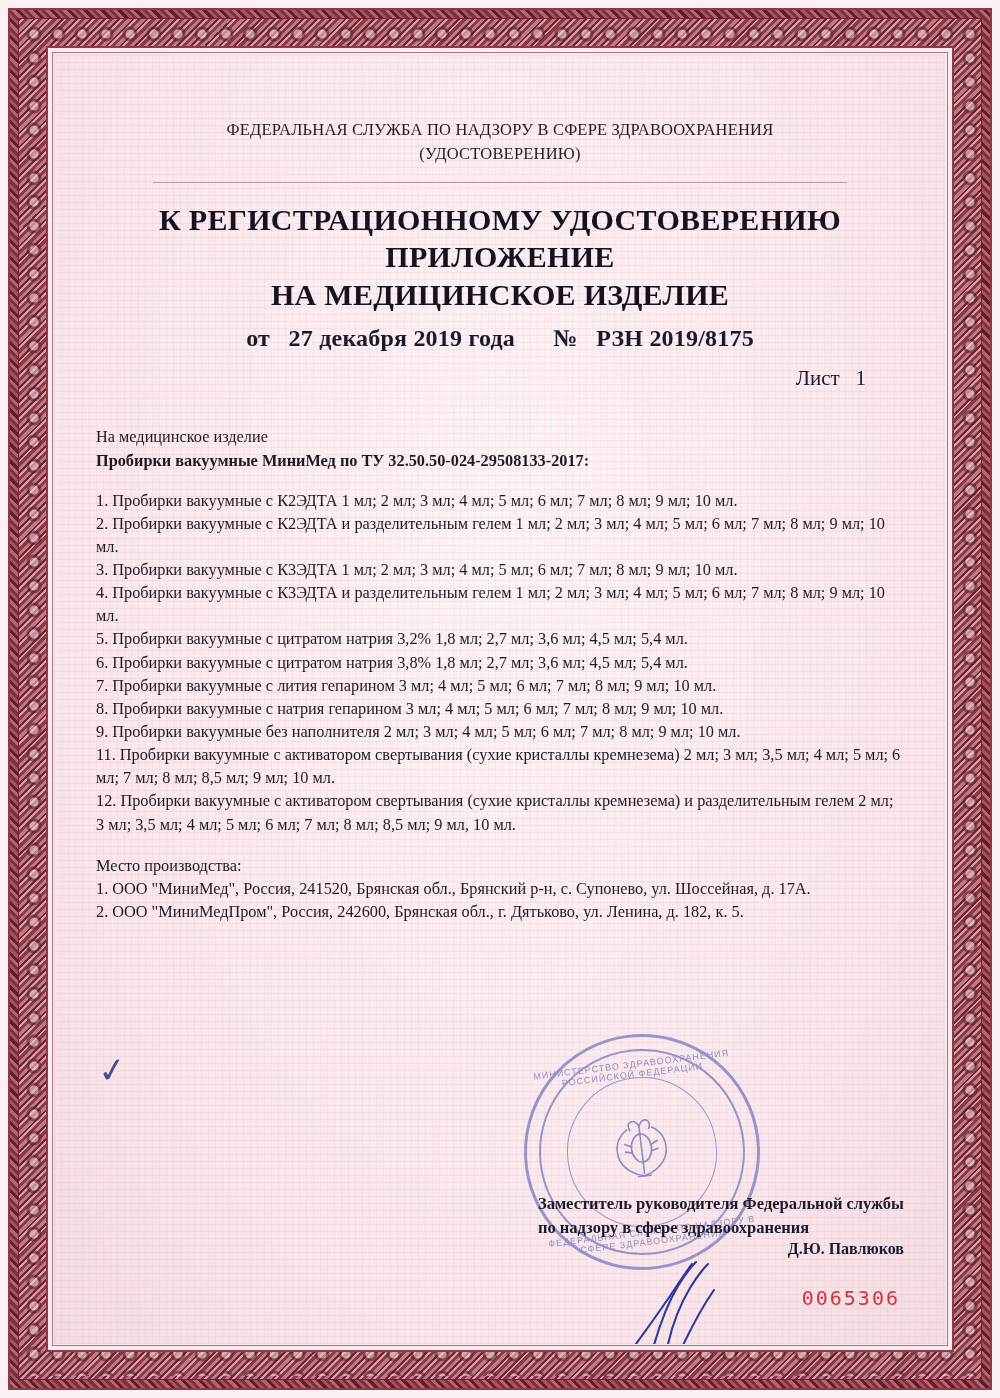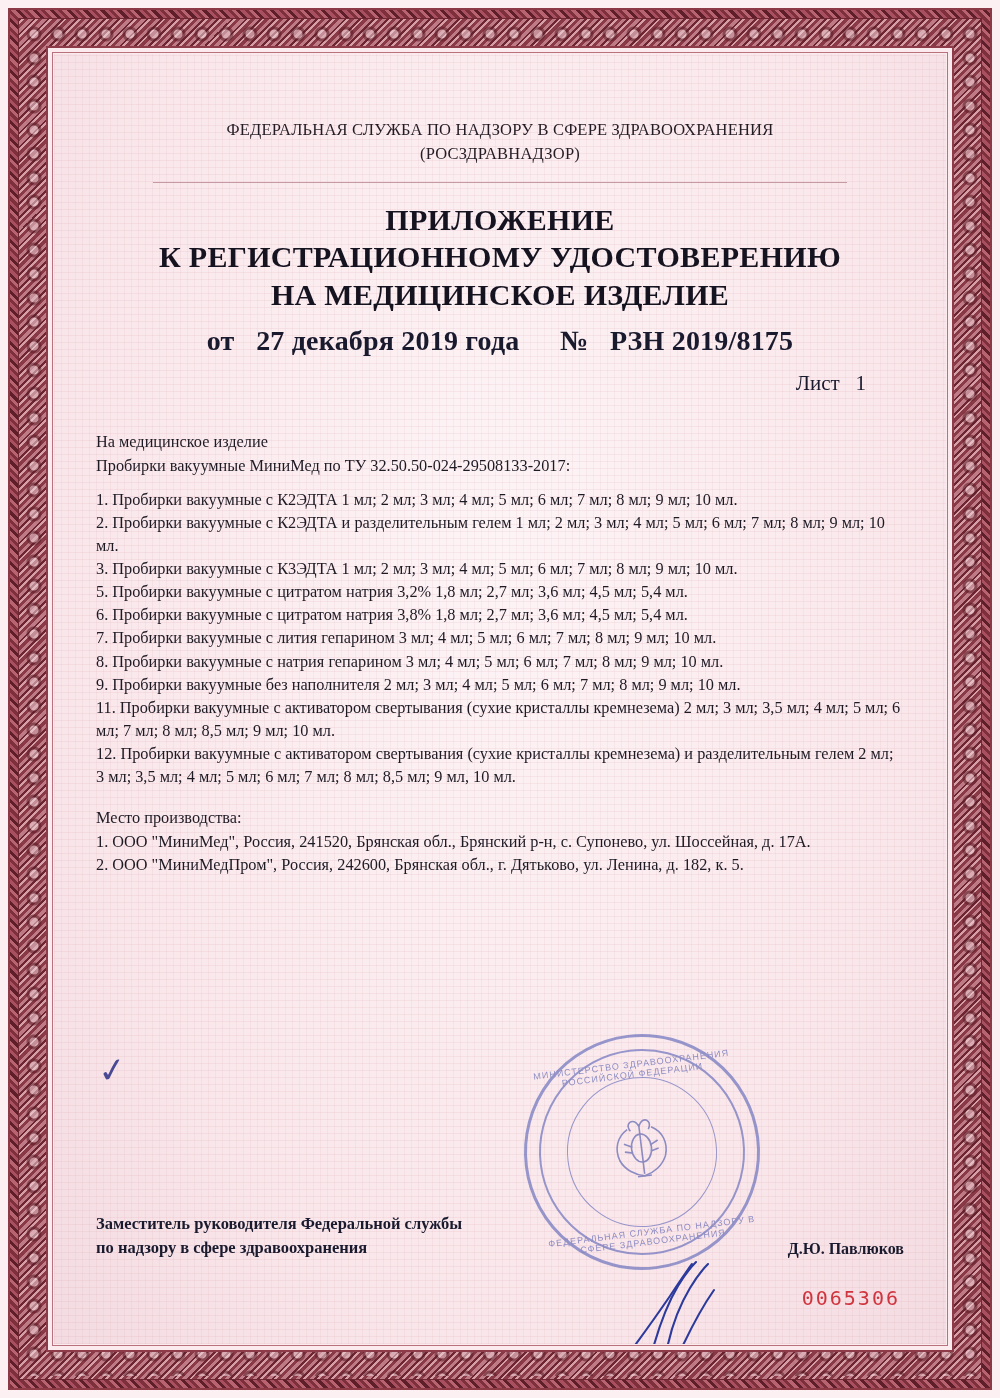--- a/index.html
+++ b/index.html
@@ -111,42 +111,42 @@
     font-size: 30px;
     line-height: 1.25;
     letter-spacing: 0.3px;
     color: #161320;
   }
 
   .dateline {
     text-align: center;
     margin-top: 12px;
     font-weight: bold;
-    font-size: 28px;
+    font-size: 24px;
     letter-spacing: 0.2px;
   }
   .dateline .gap { display: inline-block; width: 26px; }
 
   .sheet {
     text-align: right;
     margin-top: 14px;
     padding-right: 38px;
     font-size: 21px;
   }
 
   .body {
     margin-top: 34px;
     font-size: 16.3px;
     line-height: 1.42;
     color: #1e1a24;
   }
   .body .intro { margin-bottom: 1px; }
   .body .product {
-    font-weight: normal;
-    margin-bottom: 10px;
+    font-weight: bold;
+    margin-bottom: 16px;
   }
   .body p {
     margin: 0;
     text-indent: 0;
   }
   .body .item { margin: 0; }
   .body .place-label { margin-top: 18px; }
 
   
   .tick {
@@ -221,20 +221,21 @@
 
   
   .footer {
     position: absolute;
     left: 42px;
     right: 42px;
     bottom: 84px;
     display: flex;
     justify-content: space-between;
     align-items: flex-end;
+    flex-direction: column;
   }
   .footer-left {
     font-size: 16.5px;
     line-height: 1.45;
   }
   .footer-left .l1 { font-weight: bold; }
   .footer-left .l2 { font-weight: bold; }
   .footer-right {
     font-size: 16px;
     font-weight: bold;
@@ -261,28 +262,28 @@
   <div class="border-mid"></div>
   <div class="border-beads"></div>
   <div class="border-inner-line"></div>
   <div class="border-inner-line2"></div>
 
   <div class="paper">
     <div class="content">
 
       <div class="agency">
         <div>ФЕДЕРАЛЬНАЯ СЛУЖБА ПО НАДЗОРУ В СФЕРЕ ЗДРАВООХРАНЕНИЯ</div>
-        <div class="line2">(РОСЗДРАВНАДЗОР)</div>
+        <div class="line2">(УДОСТОВЕРЕНИЮ)</div>
       </div>
 
       <div class="rule"></div>
 
       <div class="title">
+        <div>К РЕГИСТРАЦИОННОМУ УДОСТОВЕРЕНИЮ</div>
         <div>ПРИЛОЖЕНИЕ</div>
-        <div>К РЕГИСТРАЦИОННОМУ УДОСТОВЕРЕНИЮ</div>
         <div>НА МЕДИЦИНСКОЕ ИЗДЕЛИЕ</div>
       </div>
 
       <div class="dateline">
         <span>от</span>
         <span>&nbsp;</span>
         <span>27 декабря 2019 года</span>
         <span class="gap"></span>
         <span>№</span>
         <span>&nbsp;</span>
@@ -295,20 +296,21 @@
         <span>1</span>
       </div>
 
       <div class="body">
         <p class="intro">На медицинское изделие</p>
         <p class="product">Пробирки вакуумные МиниМед по ТУ 32.50.50-024-29508133-2017:</p>
 
         <p class="item">1. Пробирки вакуумные с К2ЭДТА 1 мл; 2 мл; 3 мл; 4 мл; 5 мл; 6 мл; 7 мл; 8 мл; 9 мл; 10 мл.</p>
         <p class="item">2. Пробирки вакуумные с К2ЭДТА и разделительным гелем 1 мл; 2 мл; 3 мл; 4 мл; 5 мл; 6 мл; 7 мл; 8 мл; 9 мл; 10 мл.</p>
         <p class="item">3. Пробирки вакуумные с К3ЭДТА 1 мл; 2 мл; 3 мл; 4 мл; 5 мл; 6 мл; 7 мл; 8 мл; 9 мл; 10 мл.</p>
+        <p class="item">4. Пробирки вакуумные с К3ЭДТА и разделительным гелем 1 мл; 2 мл; 3 мл; 4 мл; 5 мл; 6 мл; 7 мл; 8 мл; 9 мл; 10 мл.</p>
         <p class="item">5. Пробирки вакуумные с цитратом натрия 3,2% 1,8 мл; 2,7 мл; 3,6 мл; 4,5 мл; 5,4 мл.</p>
         <p class="item">6. Пробирки вакуумные с цитратом натрия 3,8% 1,8 мл; 2,7 мл; 3,6 мл; 4,5 мл; 5,4 мл.</p>
         <p class="item">7. Пробирки вакуумные с лития гепарином 3 мл; 4 мл; 5 мл; 6 мл; 7 мл; 8 мл; 9 мл; 10 мл.</p>
         <p class="item">8. Пробирки вакуумные с натрия гепарином 3 мл; 4 мл; 5 мл; 6 мл; 7 мл; 8 мл; 9 мл; 10 мл.</p>
         <p class="item">9. Пробирки вакуумные без наполнителя 2 мл; 3 мл; 4 мл; 5 мл; 6 мл; 7 мл; 8 мл; 9 мл; 10 мл.</p>
         <p class="item">11. Пробирки вакуумные с активатором свертывания (сухие кристаллы кремнезема) 2 мл; 3 мл; 3,5 мл; 4 мл; 5 мл; 6 мл; 7 мл; 8 мл; 8,5 мл; 9 мл; 10 мл.</p>
         <p class="item">12. Пробирки вакуумные с активатором свертывания (сухие кристаллы кремнезема) и разделительным гелем 2 мл; 3 мл; 3,5 мл; 4 мл; 5 мл; 6 мл; 7 мл; 8 мл; 8,5 мл; 9 мл, 10 мл.</p>
 
         <p class="place-label">Место производства:</p>
         <p class="item">1. ООО "МиниМед", Россия, 241520, Брянская обл., Брянский р-н, с. Супонево, ул. Шоссейная, д. 17А.</p>

